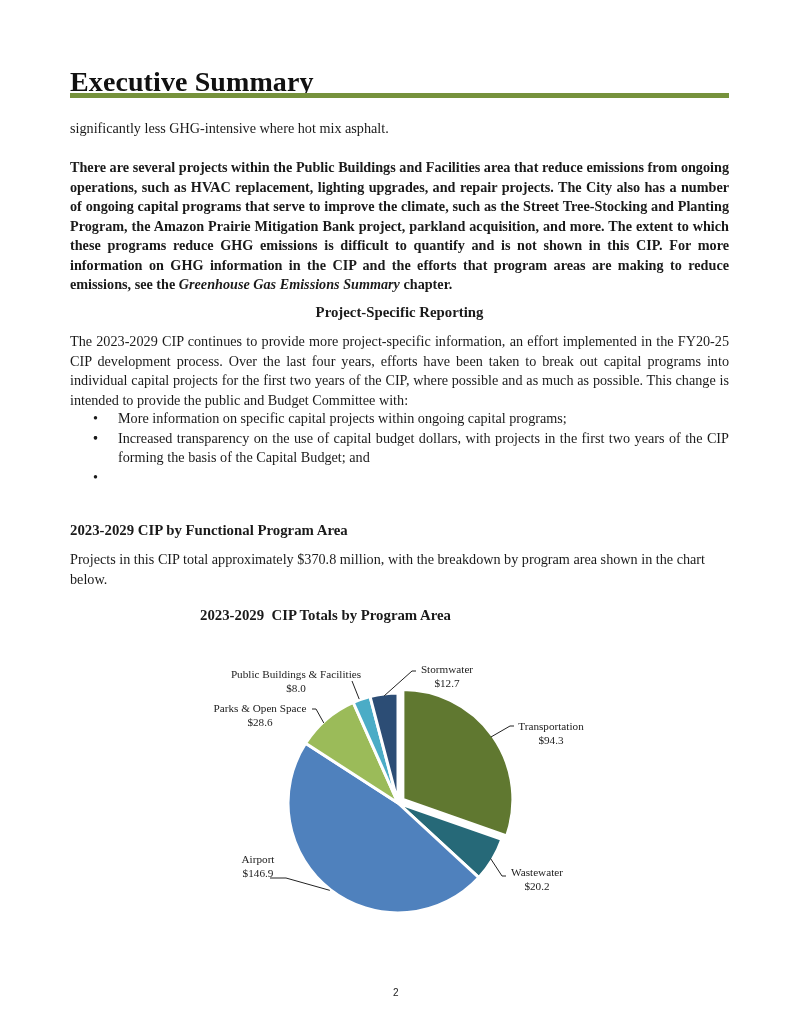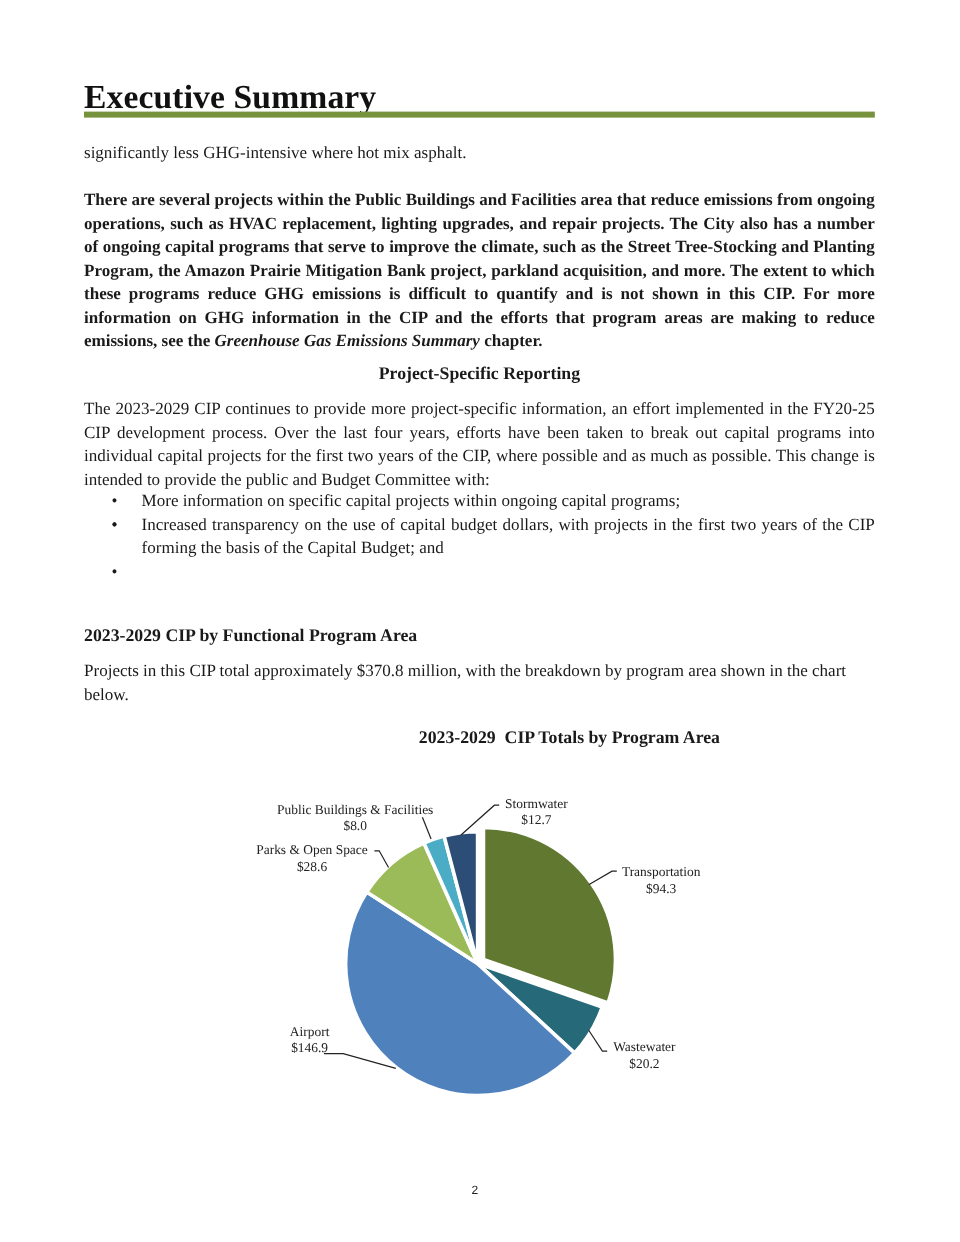--- a/index.html
+++ b/index.html
@@ -12,21 +12,21 @@
   .p1 { top: 119px; }
   .p2 { top: 158px; text-align: justify; font-weight: bold; }
   .h2 { font-weight: bold; font-size: 14.8px; }
   .h-proj { top: 303px; text-align: center; }
   .p3 { top: 332px; text-align: justify; }
   .bullets { top: 409px; left: 93px; width: 636px; }
   .bullets .li { position: relative; padding-left: 25px; text-align: justify; }
   .bullets .dot { position: absolute; left: 0; top: 0; }
   .h-cip { top: 521px; }
   .p4 { top: 550px; }
-  .chart-title { position: absolute; left: 200px; width: 400px; text-align: right; font-weight: bold;
+  .chart-title { position: absolute; left: 200px; width: 400px; text-align: left; font-weight: bold;
                  font-size: 14.8px; line-height: 19px; top: 606px; }
   svg.pie { position: absolute; left: 0; top: 0; }
   .lbl { font-family: "Liberation Serif", serif; font-size: 11.2px; fill: #222; }
   .page-number { position: absolute; left: 393px; top: 987px; font-size: 10px;
                  font-family: "Liberation Sans", sans-serif; color: #222; }
   i { font-style: italic; }
 </style>
 </head>
 <body>
 

